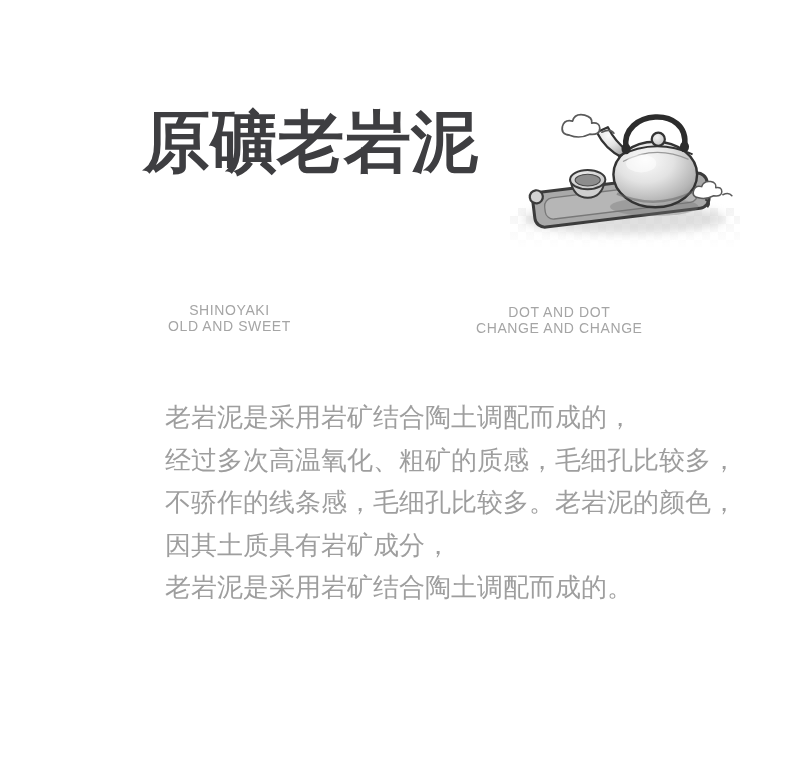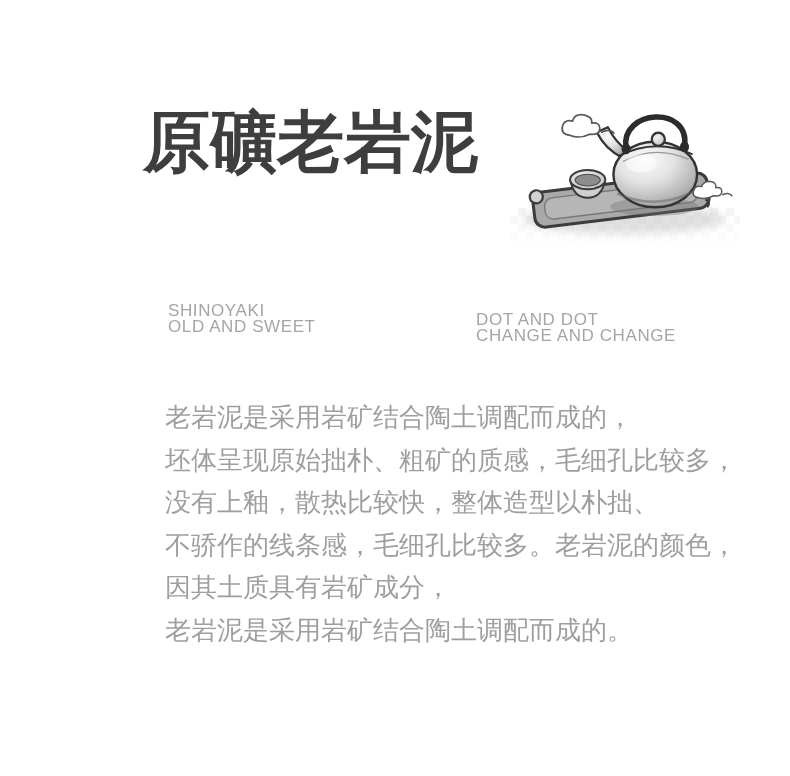--- a/index.html
+++ b/index.html
@@ -8,25 +8,25 @@
     position:relative; width:790px; height:776px; background:#ffffff;
     overflow:hidden; font-family:"Liberation Sans", sans-serif;
   }
   .title {
     position:absolute; left:143px; top:104px;
     font-family:"Liberation Serif","DejaVu Serif",serif;
     font-weight:700; font-size:67px; line-height:76px;
     color:#3e3e41; letter-spacing:0px; white-space:nowrap;
   }
   .subtitle {
-    position:absolute; font-size:17px; line-height:15.5px;
-    letter-spacing:0.6px; color:#a5a5a5; white-space:nowrap;
+    position:absolute; font-size:14px; line-height:15.5px;
+    letter-spacing:0.6px; color:#a5a5a5; white-space:nowrap;text-align:center;
   }
   .sub-left  { left:168px; top:303px; }
-  .sub-right { left:476px; top:305px;margin-top:7px; }
+  .sub-right { left:476px; top:305px; }
   .paragraph {
     position:absolute; left:165px; top:397px;
     font-family:"Liberation Serif","DejaVu Serif",serif;
     font-size:26px; line-height:42.5px; color:#9e9e9e; white-space:nowrap;
   }
   .paragraph p { margin:0; }
   .illo { position:absolute; left:503px; top:86px; width:242px; height:168px; }
   .checker {
     position:absolute; left:510px; top:208px; width:230px; height:44px;
     background-image:
@@ -110,20 +110,19 @@
     <div>SHINOYAKI</div>
     <div>OLD AND SWEET</div>
   </div>
   <div class="subtitle sub-right">
     <div>DOT AND DOT</div>
     <div>CHANGE AND CHANGE</div>
   </div>
 
   <div class="paragraph">
     <p>老岩泥是采用岩矿结合陶土调配而成的，</p>
-    <p>坯体呈现原始拙朴、粗矿的质感，毛细孔比较多，</p>
-    <p>没有上釉，散热比较快，整体造型以朴拙、</p>
+    <p>经过多次高温氧化、粗矿的质感，毛细孔比较多，</p>
     <p>不骄作的线条感，毛细孔比较多。老岩泥的颜色，</p>
     <p>因其土质具有岩矿成分，</p>
     <p>老岩泥是采用岩矿结合陶土调配而成的。</p>
   </div>
 
 </div>
 
 </body></html>

